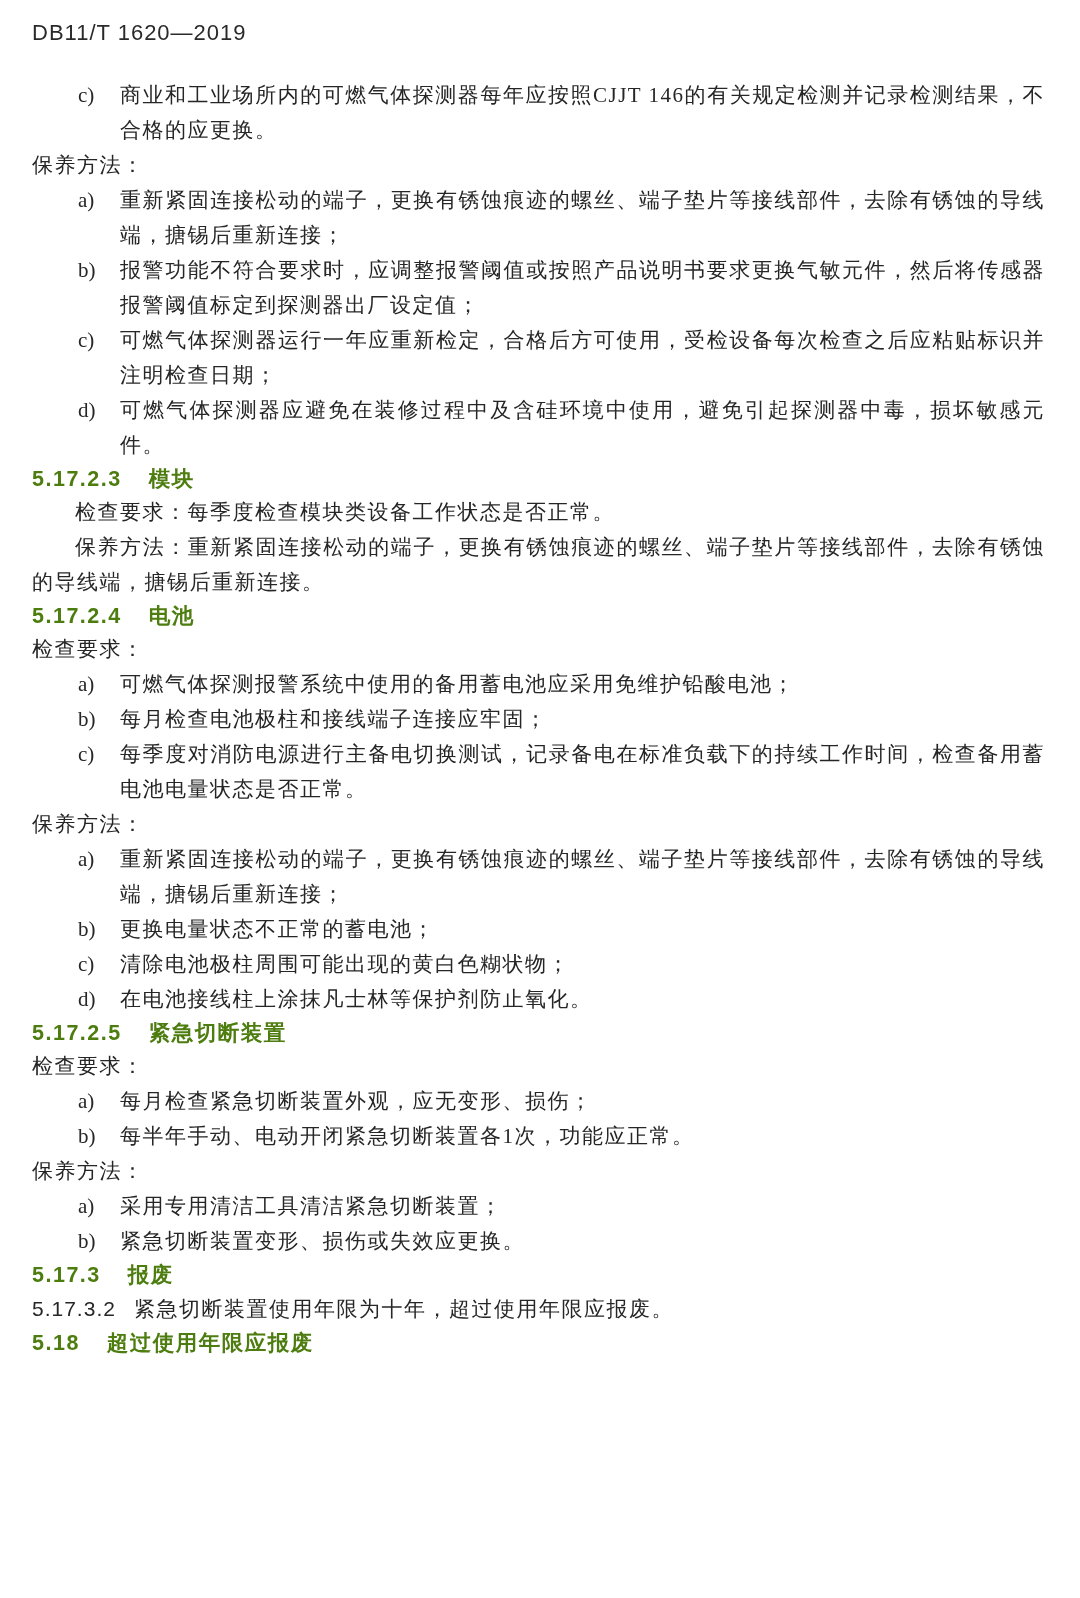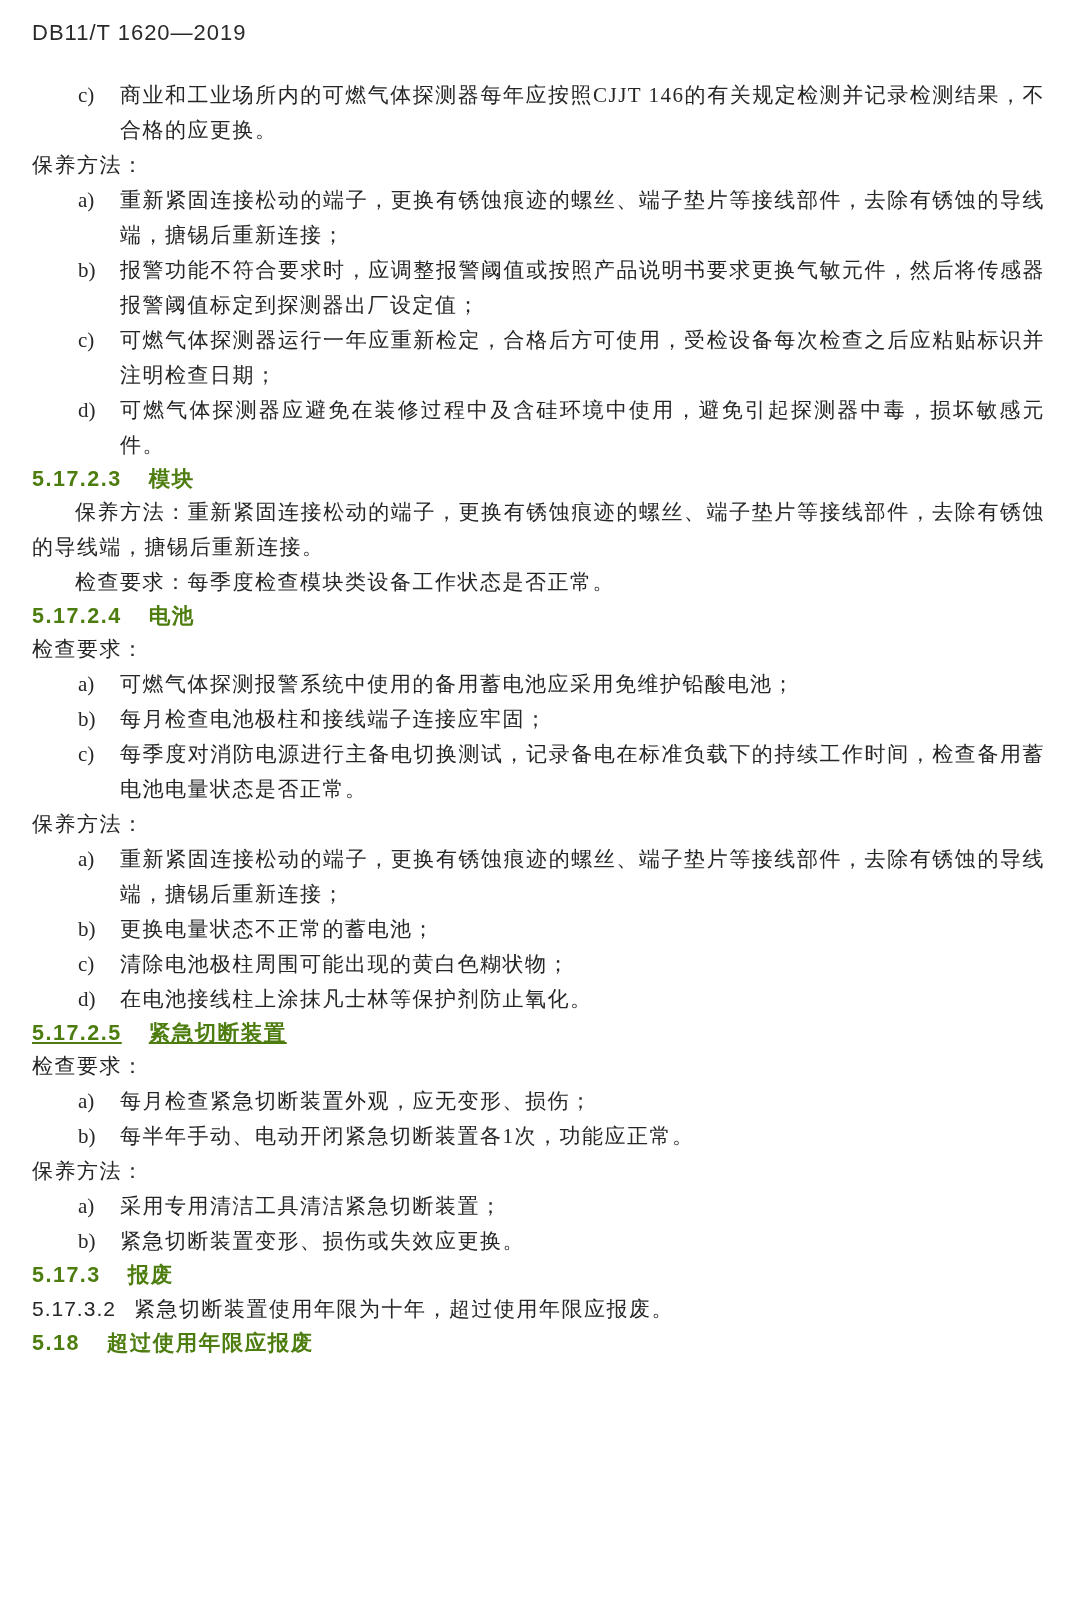--- a/index.html
+++ b/index.html
@@ -46,21 +46,21 @@
   .heading{
     font-family:"Liberation Sans","DejaVu Sans",sans-serif;
     font-weight:bold;
     font-size:21.5px;
     line-height:32px;
     color:#4d7c0f;
     text-align:left;
   }
   .heading .h-num{margin-right:27px;letter-spacing:1.5px;}
   
-  .mt4{margin-top:4px;}   .mt5{margin-top:5px;}   .mt6{margin-top:6px;text-decoration:underline;}
+  .mt4{margin-top:4px;}   .mt5{margin-top:5px;}   .mt6{margin-top:6px;}
   .mt10{margin-top:10px;} .mt11{margin-top:11px;} .mt12{margin-top:12px;}
   .mt18{margin-top:18px;} .mt19{margin-top:19px;} .mt20{margin-top:20px;}
   .mt22{margin-top:22px;}
   .page-number{
     position:absolute;
     left:34px;
     top:1544px;
     font-size:21px;
     letter-spacing:1px;
     color:#7f1d1d;
@@ -136,22 +136,22 @@
       <span>可燃气体探测器运行一年应重新检定，合格后方可使用，受检设备每次检查之后应粘贴标识并注明检查日期；</span>
     </div>
     <div class="li">
       <span class="marker">d)</span>
       <span>可燃气体探测器应避免在装修过程中及含硅环境中使用，避免引起探测器中毒，损坏敏感元件。</span>
     </div>
 
     <h2 class="heading mt5">
       <span class="h-num">5.17.2.3</span><span>模块</span>
     </h2>
+    <p class="para-indent mt19">检查要求：每季度检查模块类设备工作状态是否正常。</p>
     <p class="para-indent">保养方法：重新紧固连接松动的端子，更换有锈蚀痕迹的螺丝、端子垫片等接线部件，去除有锈蚀的导线端，搪锡后重新连接。</p>
-    <p class="para-indent mt19">检查要求：每季度检查模块类设备工作状态是否正常。</p>
 
     <h2 class="heading mt10">
       <span class="h-num">5.17.2.4</span><span>电池</span>
     </h2>
     <p class="label mt22">检查要求：</p>
     <div class="li">
       <span class="marker">a)</span>
       <span>可燃气体探测报警系统中使用的备用蓄电池应采用免维护铅酸电池；</span>
     </div>
     <div class="li">

